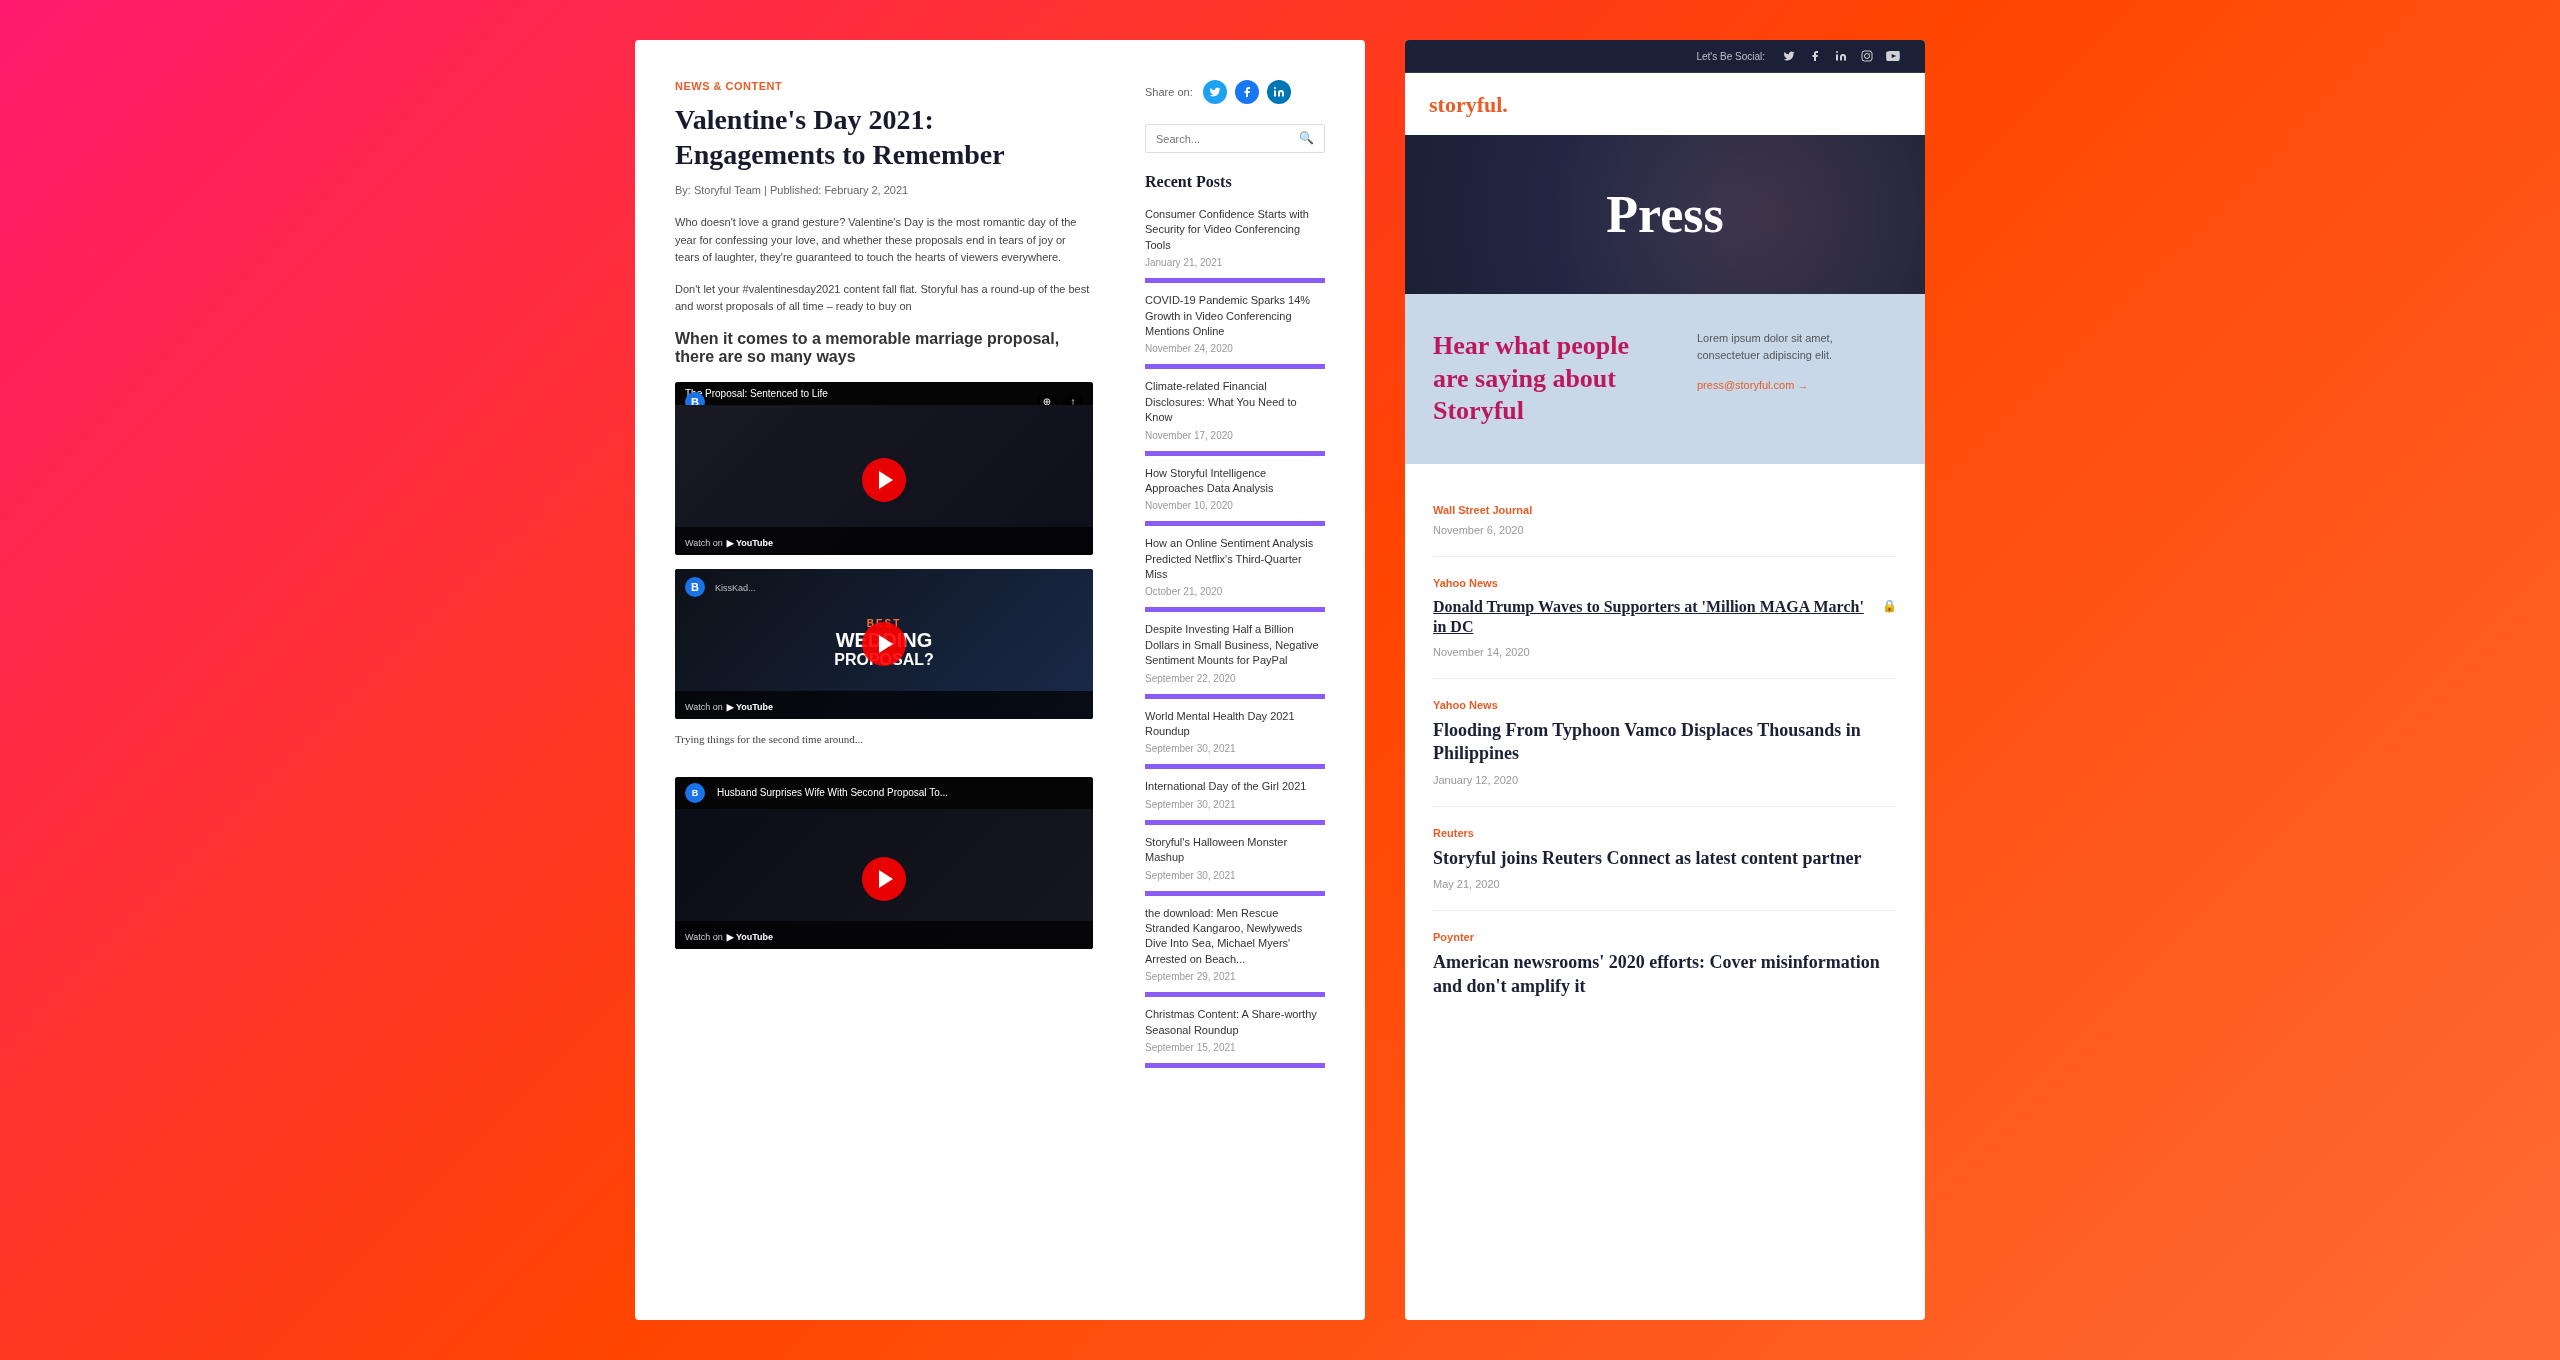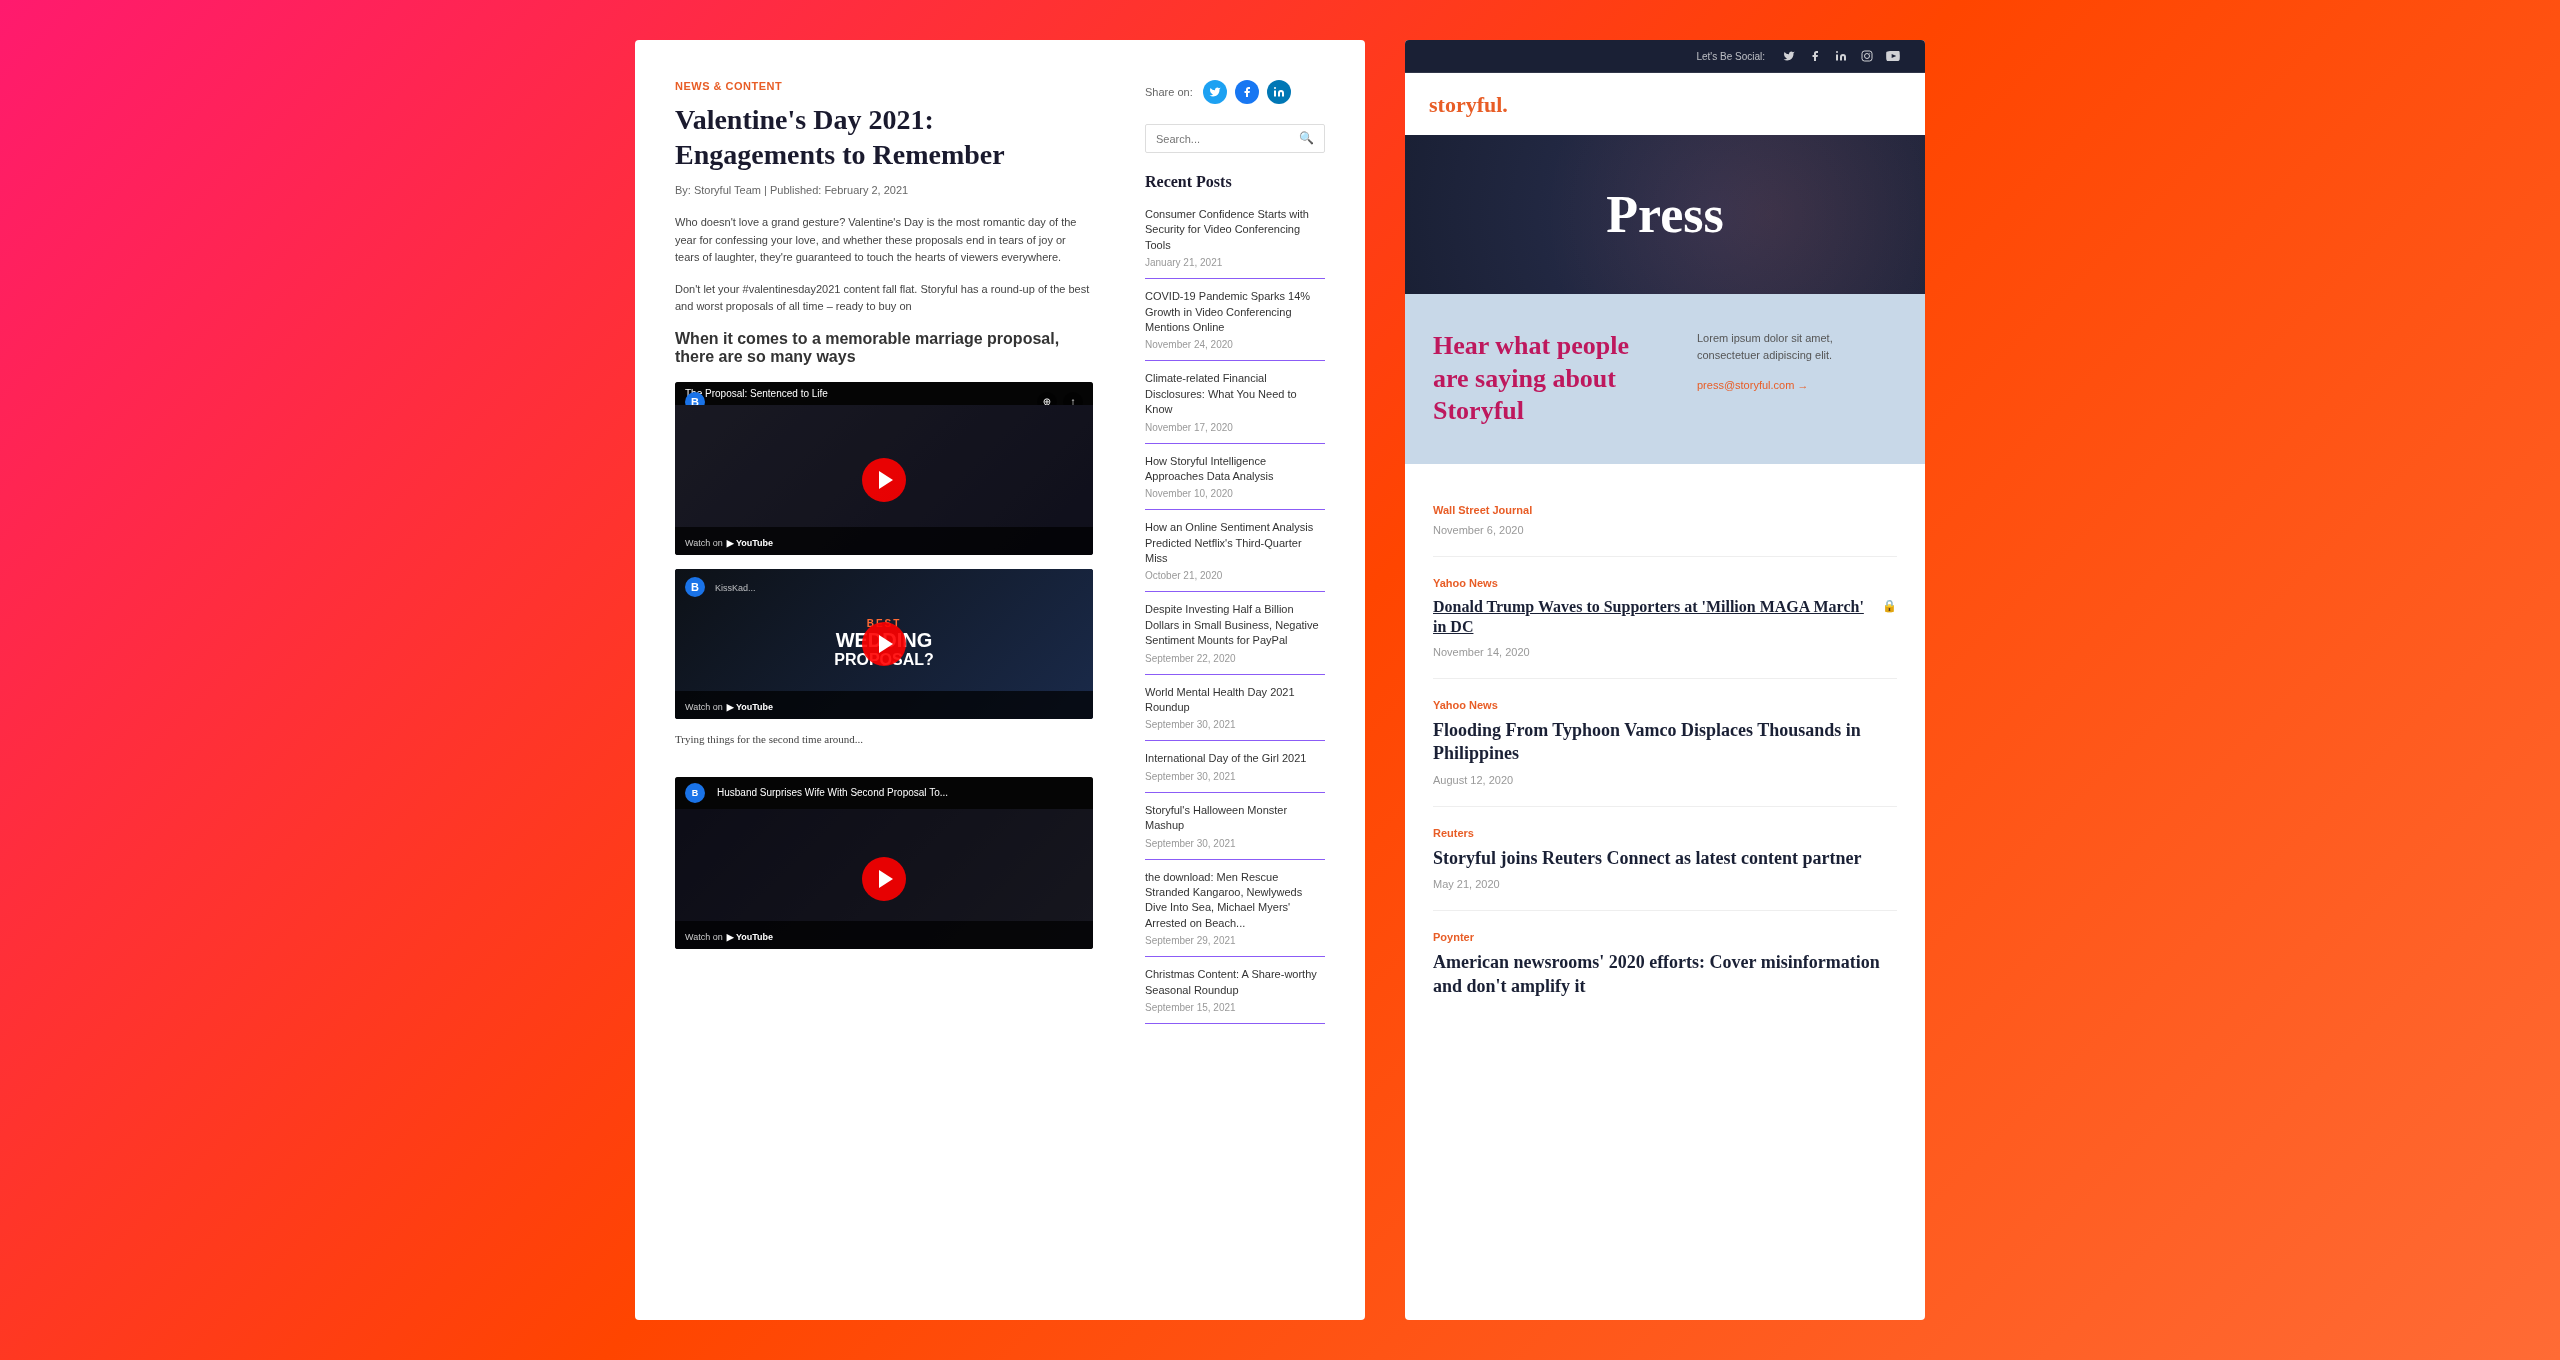--- a/index.html
+++ b/index.html
@@ -259,21 +259,21 @@
 
     .recent-posts-title {
       font-size: 16px;
       font-weight: 700;
       color: #1a1a2e;
       font-family: Georgia, serif;
       margin-bottom: 16px;
     }
 
     .recent-post-item {
-      border-bottom: 1px solid #8b5cf6;
+      border-bottom: 5px solid #8b5cf6;
       padding-bottom: 10px;
       margin-bottom: 10px;
     }
 
     .recent-post-item a {
       font-size: 11px;
       color: #333;
       font-family: Arial, sans-serif;
       text-decoration: none;
       line-height: 1.4;
@@ -732,21 +732,21 @@
       <div class="article-source">Yahoo News</div>
       <div class="article-title-with-icon">
         <a class="article-title-link">Donald Trump Waves to Supporters at 'Million MAGA March' in DC</a>
         <span class="lock-icon">🔒</span>
       </div>
       <div class="article-date">November 14, 2020</div>
     </div>
         <div class="press-article">
       <div class="article-source">Yahoo News</div>
       <div class="article-title">Flooding From Typhoon Vamco Displaces Thousands in Philippines</div>
-      <div class="article-date">August 12, 2020</div>
+      <div class="article-date">January 12, 2020</div>
     </div>
         <div class="press-article">
       <div class="article-source">Reuters</div>
       <div class="article-title">Storyful joins Reuters Connect as latest content partner</div>
       <div class="article-date">May 21, 2020</div>
     </div>
         <div class="press-article">
       <div class="article-source">Poynter</div>
       <div class="article-title">American newsrooms' 2020 efforts: Cover misinformation and don't amplify it</div>
 

